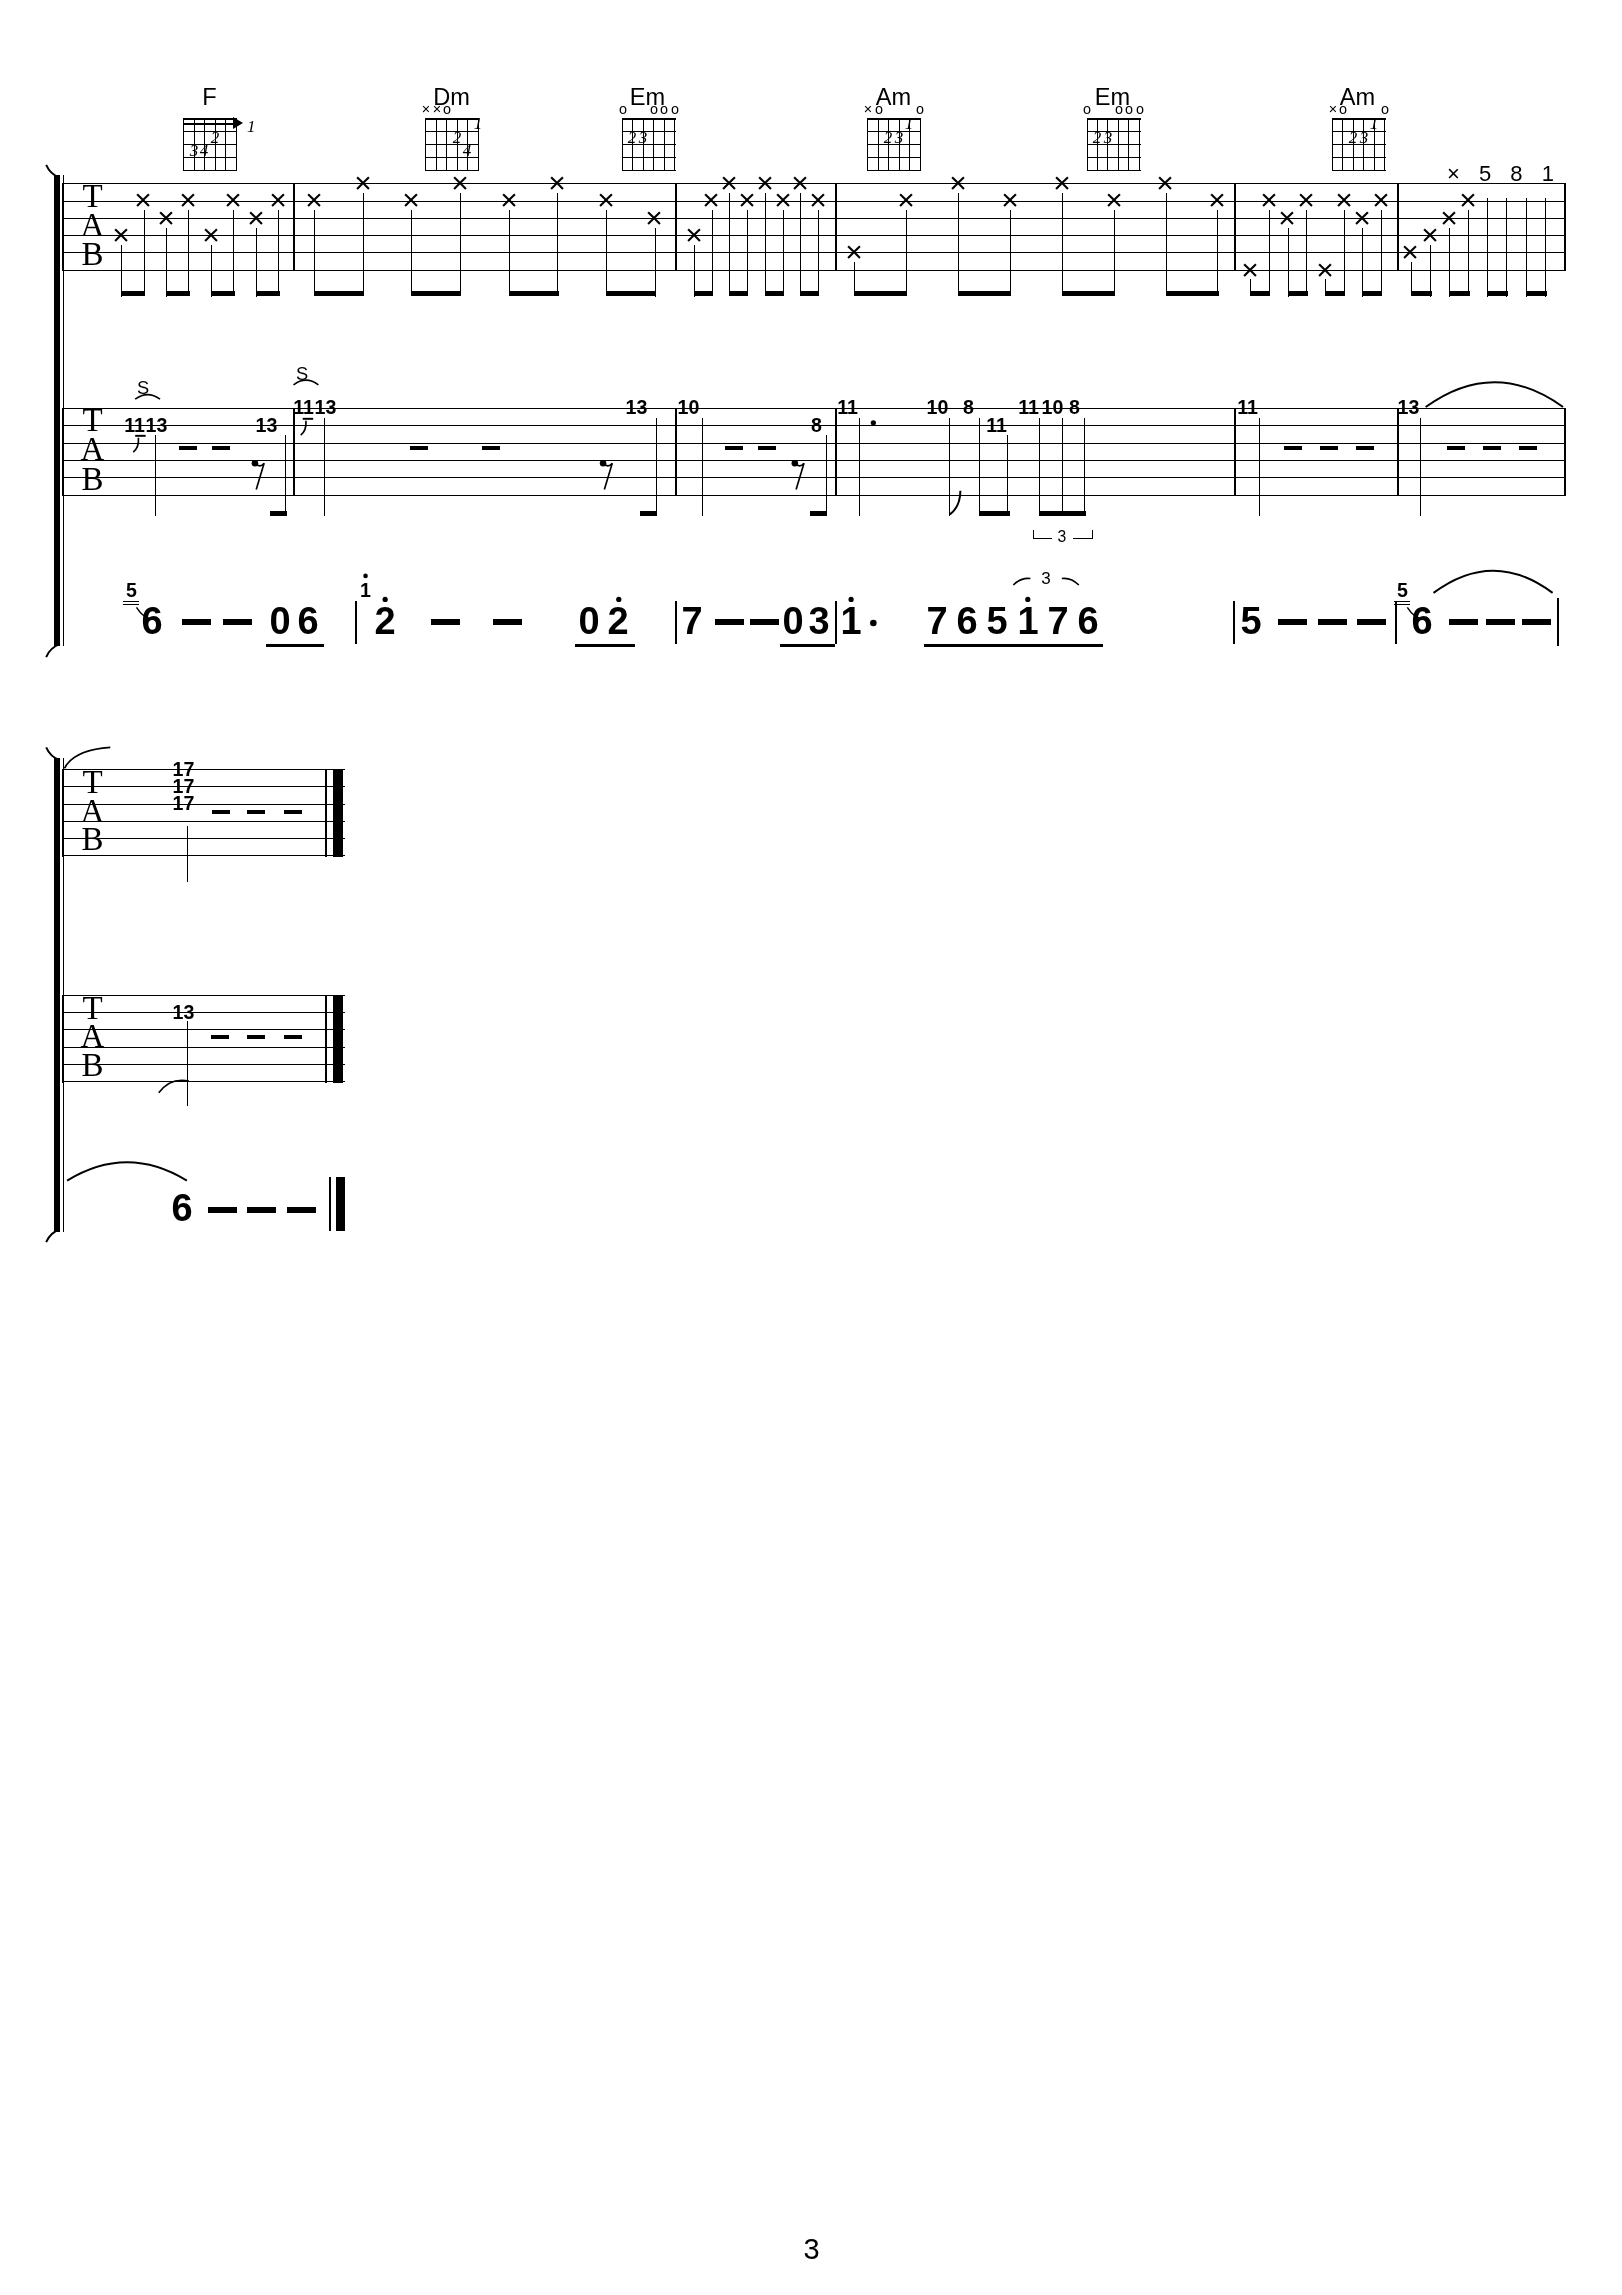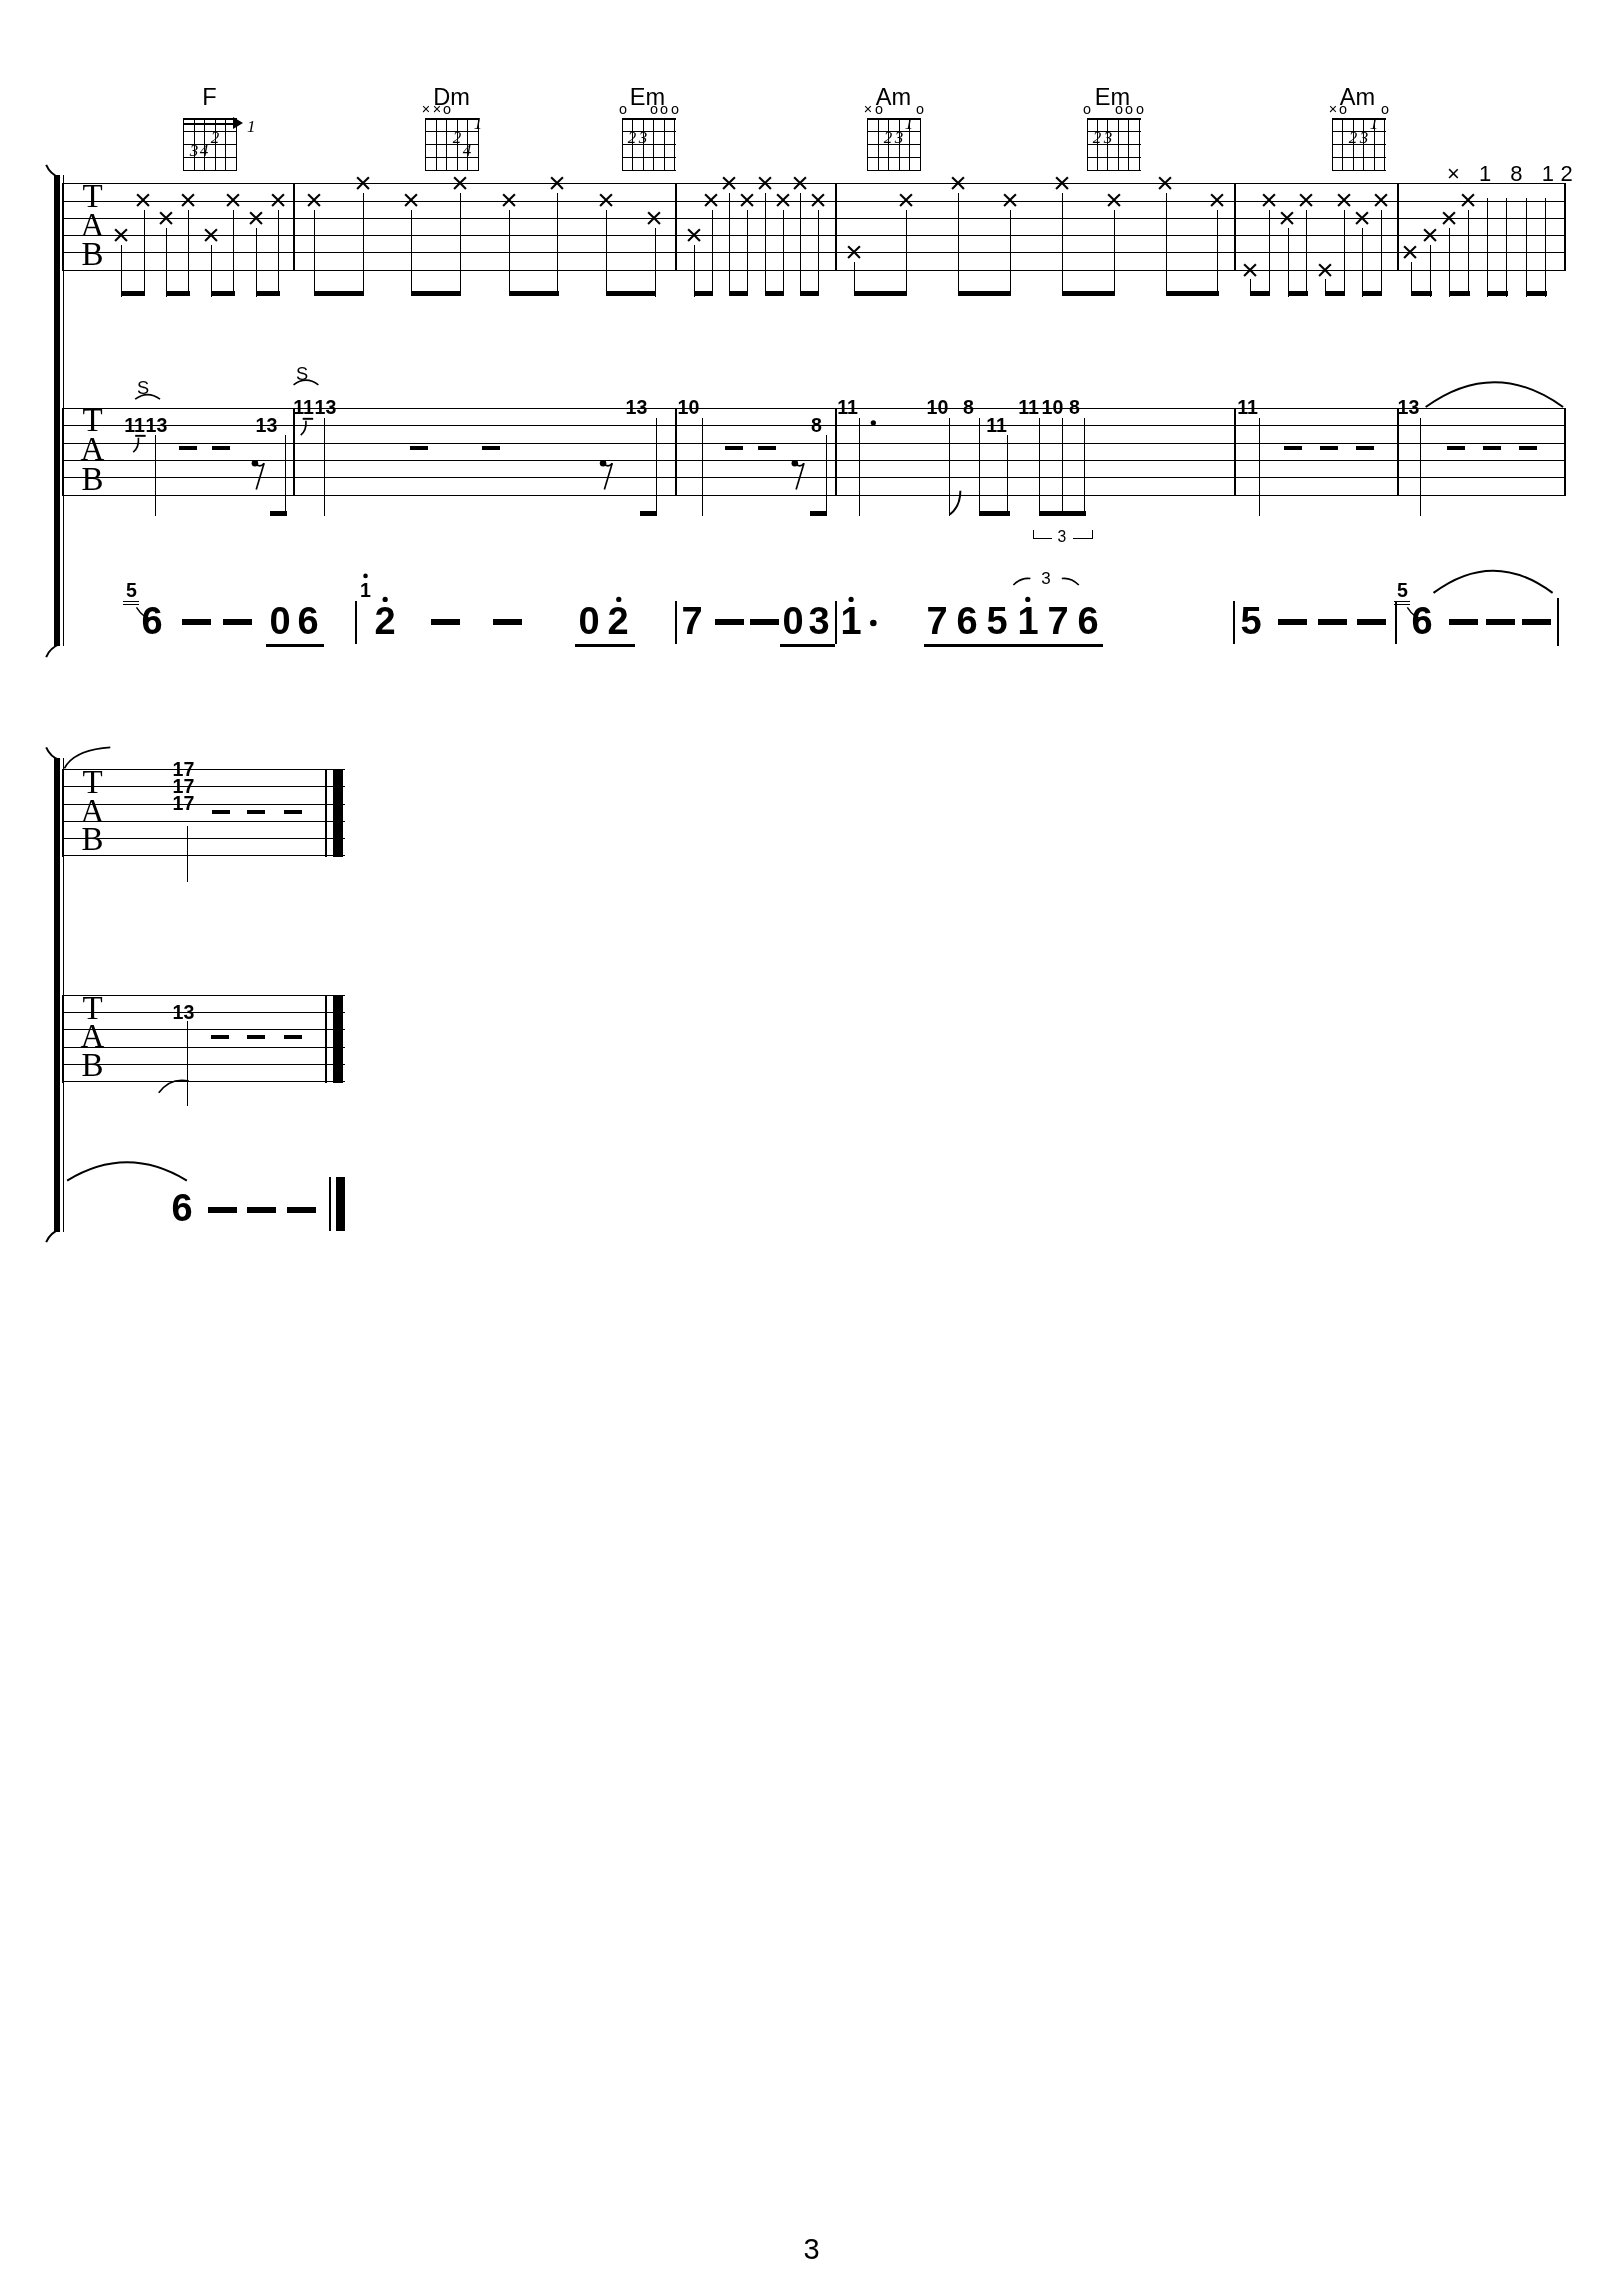--- a/index.html
+++ b/index.html
@@ -169,21 +169,21 @@
     <div style="position: absolute; left: 62px; top: 183px; width: 2px; height: 88px; background: rgb(0, 0, 0);"></div>
     <div style="position: absolute; left: 293px; top: 183px; width: 2px; height: 88px; background: rgb(0, 0, 0);"></div>
     <div style="position: absolute; left: 675px; top: 183px; width: 2px; height: 88px; background: rgb(0, 0, 0);"></div>
     <div style="position: absolute; left: 835px; top: 183px; width: 2px; height: 88px; background: rgb(0, 0, 0);"></div>
     <div style="position: absolute; left: 1234px; top: 183px; width: 2px; height: 88px; background: rgb(0, 0, 0);"></div>
     <div style="position: absolute; left: 1397px; top: 183px; width: 2px; height: 88px; background: rgb(0, 0, 0);"></div>
     <div style="position: absolute; left: 1564px; top: 183px; width: 2px; height: 88px; background: rgb(0, 0, 0);"></div>
     <div style="position: absolute; left: 76px; top: 182px; width: 33px; height: 29px; font-size: 33px; font-family: &quot;Liberation Serif&quot;, serif; text-align: center; line-height: 29px;">T</div>
     <div style="position: absolute; left: 76px; top: 211px; width: 33px; height: 29px; font-size: 33px; font-family: &quot;Liberation Serif&quot;, serif; text-align: center; line-height: 29px;">A</div>
     <div style="position: absolute; left: 76px; top: 240px; width: 33px; height: 29px; font-size: 33px; font-family: &quot;Liberation Serif&quot;, serif; text-align: center; line-height: 29px;">B</div>
-    <div style="position: absolute; left: 1447px; top: 161px; font-size: 22px; letter-spacing: 6.5px; white-space: nowrap;">× 1 8 12</div>
+    <div style="position: absolute; left: 1447px; top: 161px; font-size: 22px; letter-spacing: 6.5px; white-space: nowrap;">× 5 8 1</div>
     <div style="position: absolute; left: 110px; top: 224px; width: 22px; height: 22px; font-size: 30px; line-height: 22px; text-align: center;">×</div>
     <div style="position: absolute; left: 121px; top: 245px; width: 1.3px; height: 52px; background: rgb(0, 0, 0);"></div>
     <div style="position: absolute; left: 121px; top: 291px; width: 24px; height: 5.2px; background: rgb(0, 0, 0);"></div>
     <div style="position: absolute; left: 132px; top: 189px; width: 22px; height: 22px; font-size: 30px; line-height: 22px; text-align: center;">×</div>
     <div style="position: absolute; left: 144px; top: 210px; width: 1.3px; height: 86px; background: rgb(0, 0, 0);"></div>
     <div style="position: absolute; left: 155px; top: 207px; width: 22px; height: 22px; font-size: 30px; line-height: 22px; text-align: center;">×</div>
     <div style="position: absolute; left: 166px; top: 228px; width: 1.3px; height: 69px; background: rgb(0, 0, 0);"></div>
     <div style="position: absolute; left: 166px; top: 291px; width: 24px; height: 5.2px; background: rgb(0, 0, 0);"></div>
     <div style="position: absolute; left: 177px; top: 189px; width: 22px; height: 22px; font-size: 30px; line-height: 22px; text-align: center;">×</div>
     <div style="position: absolute; left: 188px; top: 210px; width: 1.3px; height: 86px; background: rgb(0, 0, 0);"></div>

